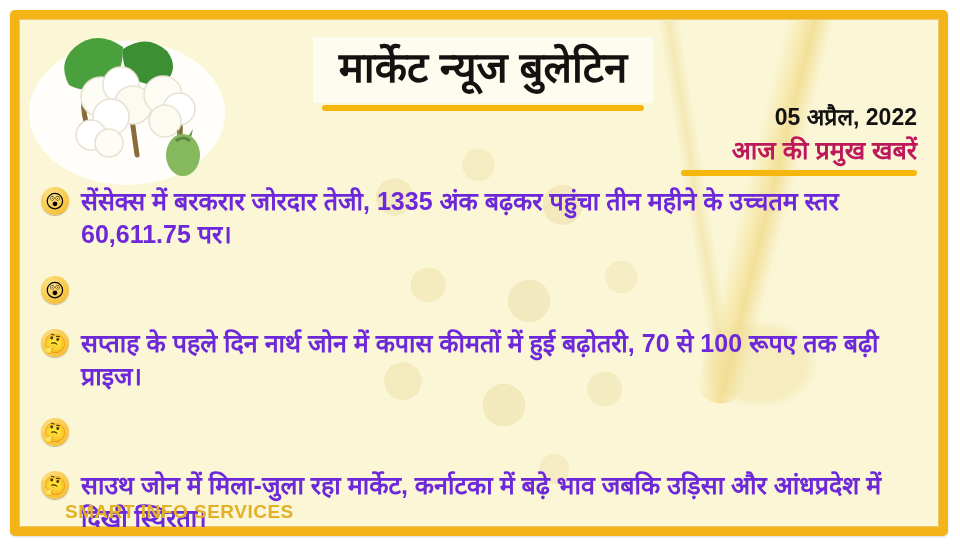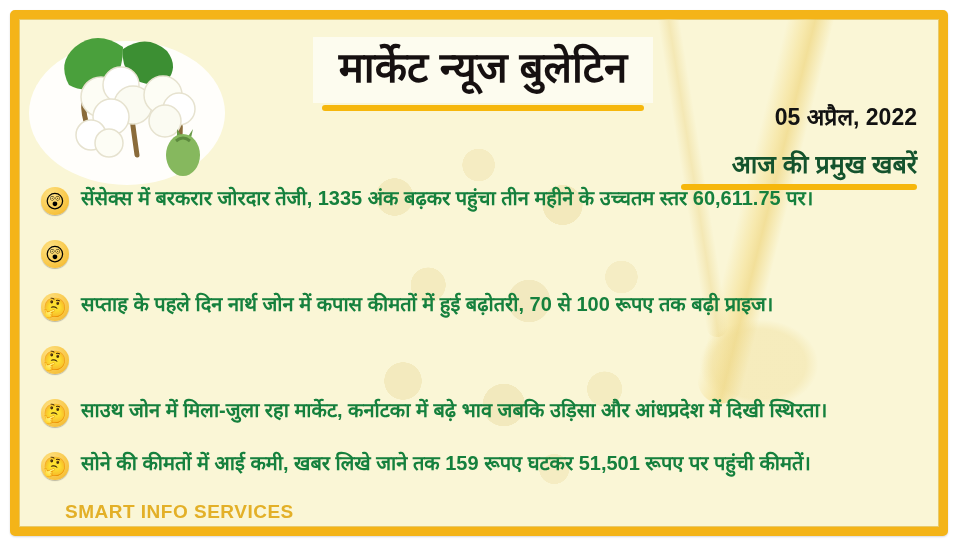--- a/index.html
+++ b/index.html
@@ -36,31 +36,31 @@
 
   
   .title-wrap{position:absolute;left:244px;top:18px;width:440px;text-align:center;}
   .title-box{display:inline-block;background:rgba(255,255,255,.62);padding:8px 26px 12px 26px;}
   .title{font-size:42px;font-weight:bold;color:#161010;line-height:1.1;white-space:nowrap;}
   .title-underline{width:322px;height:6px;background:#f6b70c;margin:2px auto 0 auto;border-radius:3px;}
 
   
   .date-wrap{position:absolute;right:22px;top:84px;text-align:right;}
   .date{font-size:23px;font-weight:bold;color:#121212;line-height:1.25;}
-  .tagline{font-size:25px;font-weight:bold;color:#14532d;line-height:1.3;margin-top:16px;}
+  .tagline{font-size:25px;font-weight:bold;color:#be185d;line-height:1.3;margin-top:2px;}
   .date-underline{width:236px;height:6px;background:#f6b70c;margin:4px 0 0 auto;border-radius:3px;}
 
   
   .bullets{position:absolute;left:22px;top:166px;right:12px;}
   .bullet{display:flex;align-items:flex-start;margin-bottom:23px;}
   .emoji{flex:0 0 28px;width:28px;height:28px;margin:2px 12px 0 0;border-radius:50%;
     background:radial-gradient(circle at 35% 30%,#ffe387,#f7c33f 70%,#eaa92c);
     display:flex;align-items:center;justify-content:center;
     font-size:19px;line-height:1;box-shadow:0 1px 1px rgba(0,0,0,.25);}
-  .bullet-text{font-size:20px;font-weight:bold;color:#15803d;line-height:1.32;}
+  .bullet-text{font-size:25px;font-weight:bold;color:#6d28d9;line-height:1.32;}
 
   
   .footer-brand{position:absolute;left:46px;bottom:4px;font-size:19px;font-weight:bold;
     color:#e3b028;letter-spacing:.5px;}
   .footer-call{position:absolute;right:18px;bottom:4px;font-size:19px;font-weight:bold;
     color:#e3b028;letter-spacing:.5px;}
 </style>
 </head>
 <body>
 

